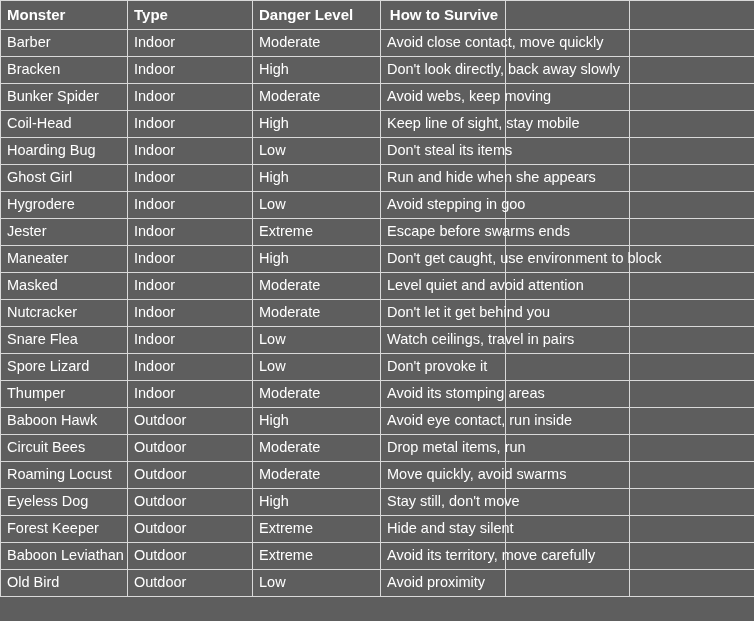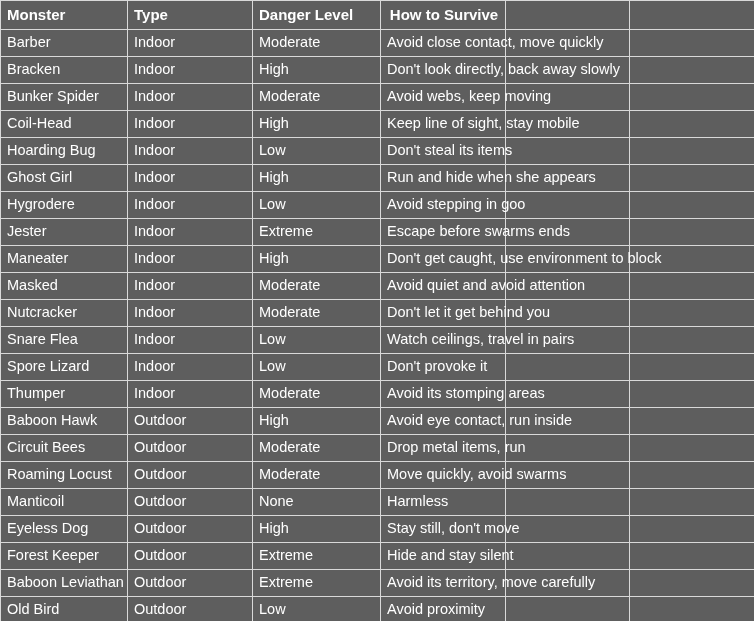--- a/index.html
+++ b/index.html
@@ -157,21 +157,21 @@
         <td>Indoor</td>
         <td>High</td>
         <td class="survive"><span>Don't get caught, use environment to block</span></td>
         <td></td>
         <td></td>
       </tr>
       <tr>
         <td>Masked</td>
         <td>Indoor</td>
         <td>Moderate</td>
-        <td class="survive"><span>Avoid quiet and avoid attention</span></td>
+        <td class="survive"><span>Level quiet and avoid attention</span></td>
         <td></td>
         <td></td>
       </tr>
       <tr>
         <td>Nutcracker</td>
         <td>Indoor</td>
         <td>Moderate</td>
         <td class="survive"><span>Don't let it get behind you</span></td>
         <td></td>
         <td></td>
@@ -214,28 +214,20 @@
         <td>Moderate</td>
         <td class="survive"><span>Drop metal items, run</span></td>
         <td></td>
         <td></td>
       </tr>
       <tr>
         <td>Roaming Locust</td>
         <td>Outdoor</td>
         <td>Moderate</td>
         <td class="survive"><span>Move quickly, avoid swarms</span></td>
-        <td></td>
-        <td></td>
-      </tr>
-      <tr>
-        <td>Manticoil</td>
-        <td>Outdoor</td>
-        <td>None</td>
-        <td class="survive"><span>Harmless</span></td>
         <td></td>
         <td></td>
       </tr>
       <tr>
         <td>Eyeless Dog</td>
         <td>Outdoor</td>
         <td>High</td>
         <td class="survive"><span>Stay still, don't move</span></td>
         <td></td>
         <td></td>

